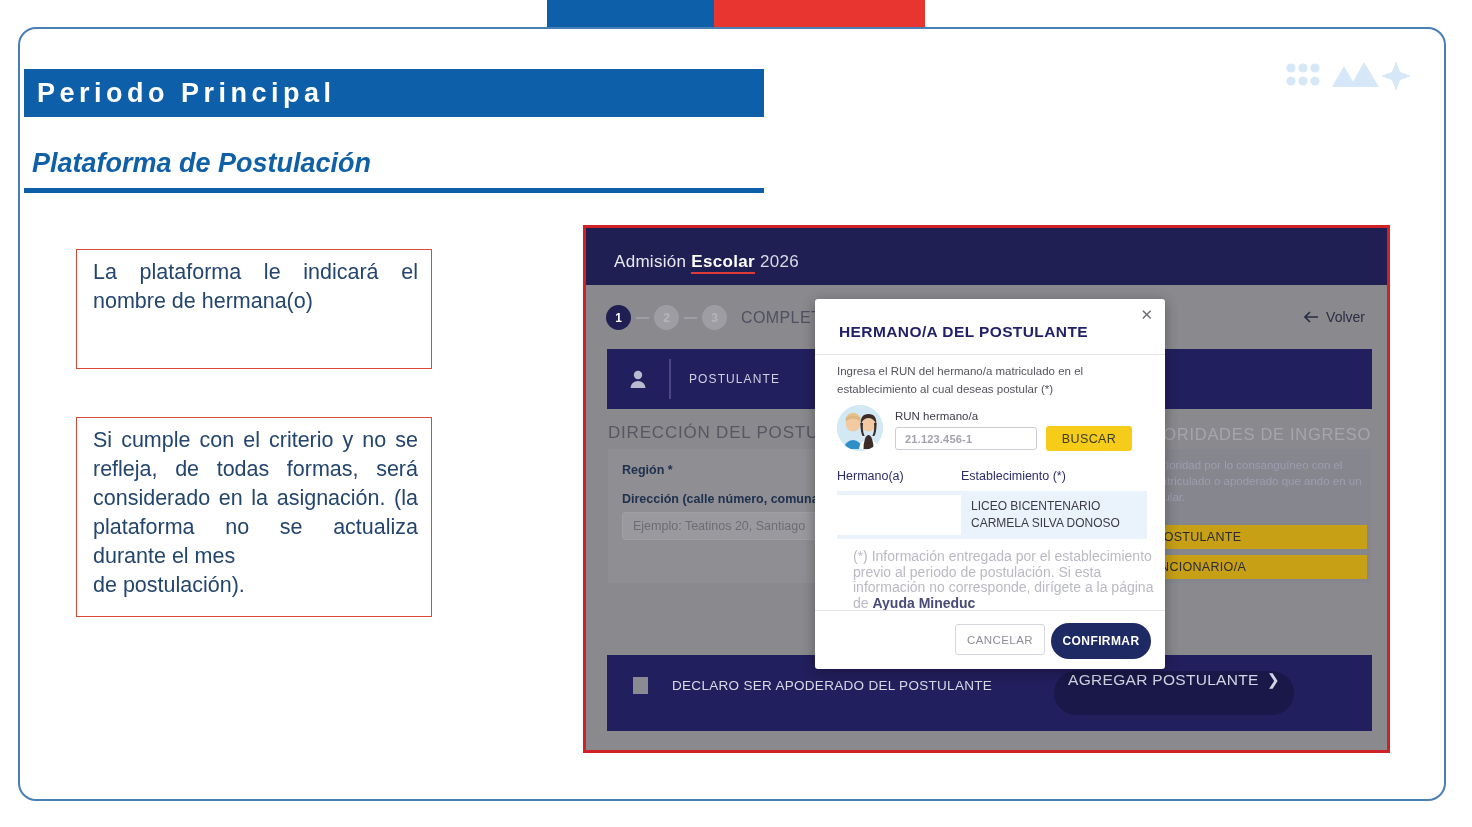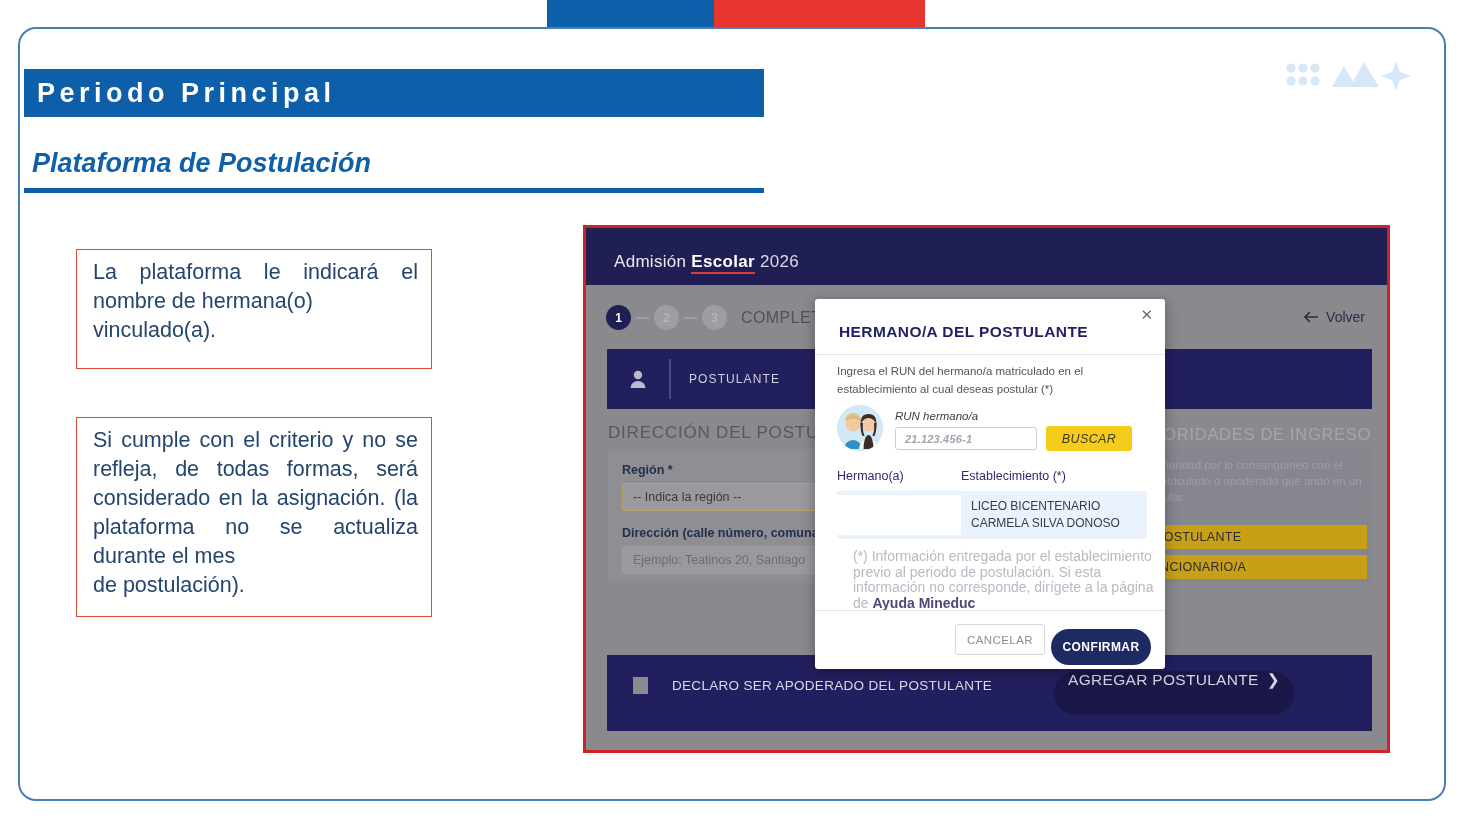--- a/index.html
+++ b/index.html
@@ -197,21 +197,21 @@
     position:absolute; left:24px; top:24px;
     color:#201f68; font-size:15.5px; font-weight:bold; letter-spacing:.4px;
   }
   #modal-sep { position:absolute; left:0; top:55px; width:100%; height:1px; background:#e6e6ea; }
   #modal-intro {
     position:absolute; left:22px; top:64px; width:306px;
     color:#53535e; font-size:11.5px; line-height:17.5px;
   }
   #run-row { position:absolute; left:22px; top:106px; width:310px; display:flex; align-items:flex-end; gap:12px; }
   #avatar { width:46px; height:46px; border-radius:50%; background:#d2e8f4; position:relative; overflow:hidden; flex:0 0 auto; }
-  #run-field-wrap { flex:1 1 auto;font-style:italic; }
+  #run-field-wrap { flex:1 1 auto; }
   #run-label { color:#3c3c48; font-size:11.5px; margin-bottom:4px; }
   #run-inner { display:flex; align-items:center; gap:9px; }
   #run-input {
     width:142px; height:23px; border:1px solid #ccccd2; border-radius:3px;
     color:#a3a3ae; font-size:11px; font-weight:bold; padding-left:9px; box-sizing:border-box;
     display:flex; align-items:center; letter-spacing:.2px; background:#ffffff;
   }
   #buscar-btn {
     width:86px; height:25px; background:#f5cc19; border-radius:3px;
     display:flex; align-items:center; justify-content:center;
@@ -229,21 +229,21 @@
   }
   #modal-note .lnk { color:#4a4a7a; font-weight:bold; }
   #modal-foot-sep { position:absolute; left:0; bottom:58px; width:100%; height:1px; background:#e6e6ea; }
   #cancelar-btn {
     position:absolute; right:120px; bottom:14px; width:88px; height:29px;
     border:1px solid #d6d6dc; border-radius:3px; background:#ffffff;
     display:flex; align-items:center; justify-content:center;
     color:#8d8d98; font-size:11.5px; letter-spacing:.4px;
   }
   #confirmar-btn {
-    position:absolute; right:14px; bottom:4px; width:100px; height:36px;
+    position:absolute; right:14px; bottom:10px; width:100px; height:36px;
     background:#1e2a63; border-radius:18px;
     display:flex; align-items:center; justify-content:center;
     color:#ffffff; font-size:12px; font-weight:bold; letter-spacing:.4px;
   }
 </style>
 </head>
 <body>
 
 <div id="flag-strip">
   <div id="flag-blue"></div>
@@ -268,21 +268,20 @@
       <circle cx="19" cy="23" r="4.6"></circle>
       <circle cx="31" cy="23" r="4.6"></circle>
     <polygon points="48,29 60,8 72,29"></polygon>
     <polygon points="66,29 80,4 95,29"></polygon>
     <polygon points="112,3 116,14 127,18 116,22 112,33 108,22 97,18 108,14"></polygon>
   </g>
 </svg>
 
 <div class="callout" id="callout-1">
   <p>La plataforma le indicará el nombre de hermana(o)</p>
-  <p class="last-line">vinculado(a).</p>
 </div>
 
 <div class="callout" id="callout-2">
   <p>Si cumple con el criterio y no se refleja, de todas formas, será considerado en la asignación. (la plataforma no se actualiza durante el mes</p>
   <p class="last-line">de postulación).</p>
 </div>
 
 <div id="app-shot">
 
   <div id="app-header">
@@ -319,23 +318,20 @@
         </svg>
       </span>
       <span class="divider"></span>
       <span class="band-label">POSTULANTE</span>
     </div>
 
     <div id="direccion-title">DIRECCIÓN DEL POSTULANTE</div>
     <div id="direccion-panel">
       <div style="padding:14px 14px 0 14px;">
         <div class="fld-label">Región *</div>
-        <div class="fld-box" style="margin-top:6px;">
-          <span>-- Indica la región --</span>
-        </div>
         <div class="fld-label" style="margin-top:15px;">Dirección (calle número, comuna) *</div>
         <div class="fld-box plain" style="margin-top:6px;">
           <span>Ejemplo: Teatinos 20, Santiago</span>
         </div>
       </div>
     </div>
 
     <div id="prio-head">A PRIORIDADES DE INGRESO</div>
     <div id="priorities"></div>
     <div id="prio-text">ca si el postulante tiene prioridad por lo consanguíneo con el establecimiento: ano/a matriculado o apoderado que ando en un colegio al que desea postular.</div>

